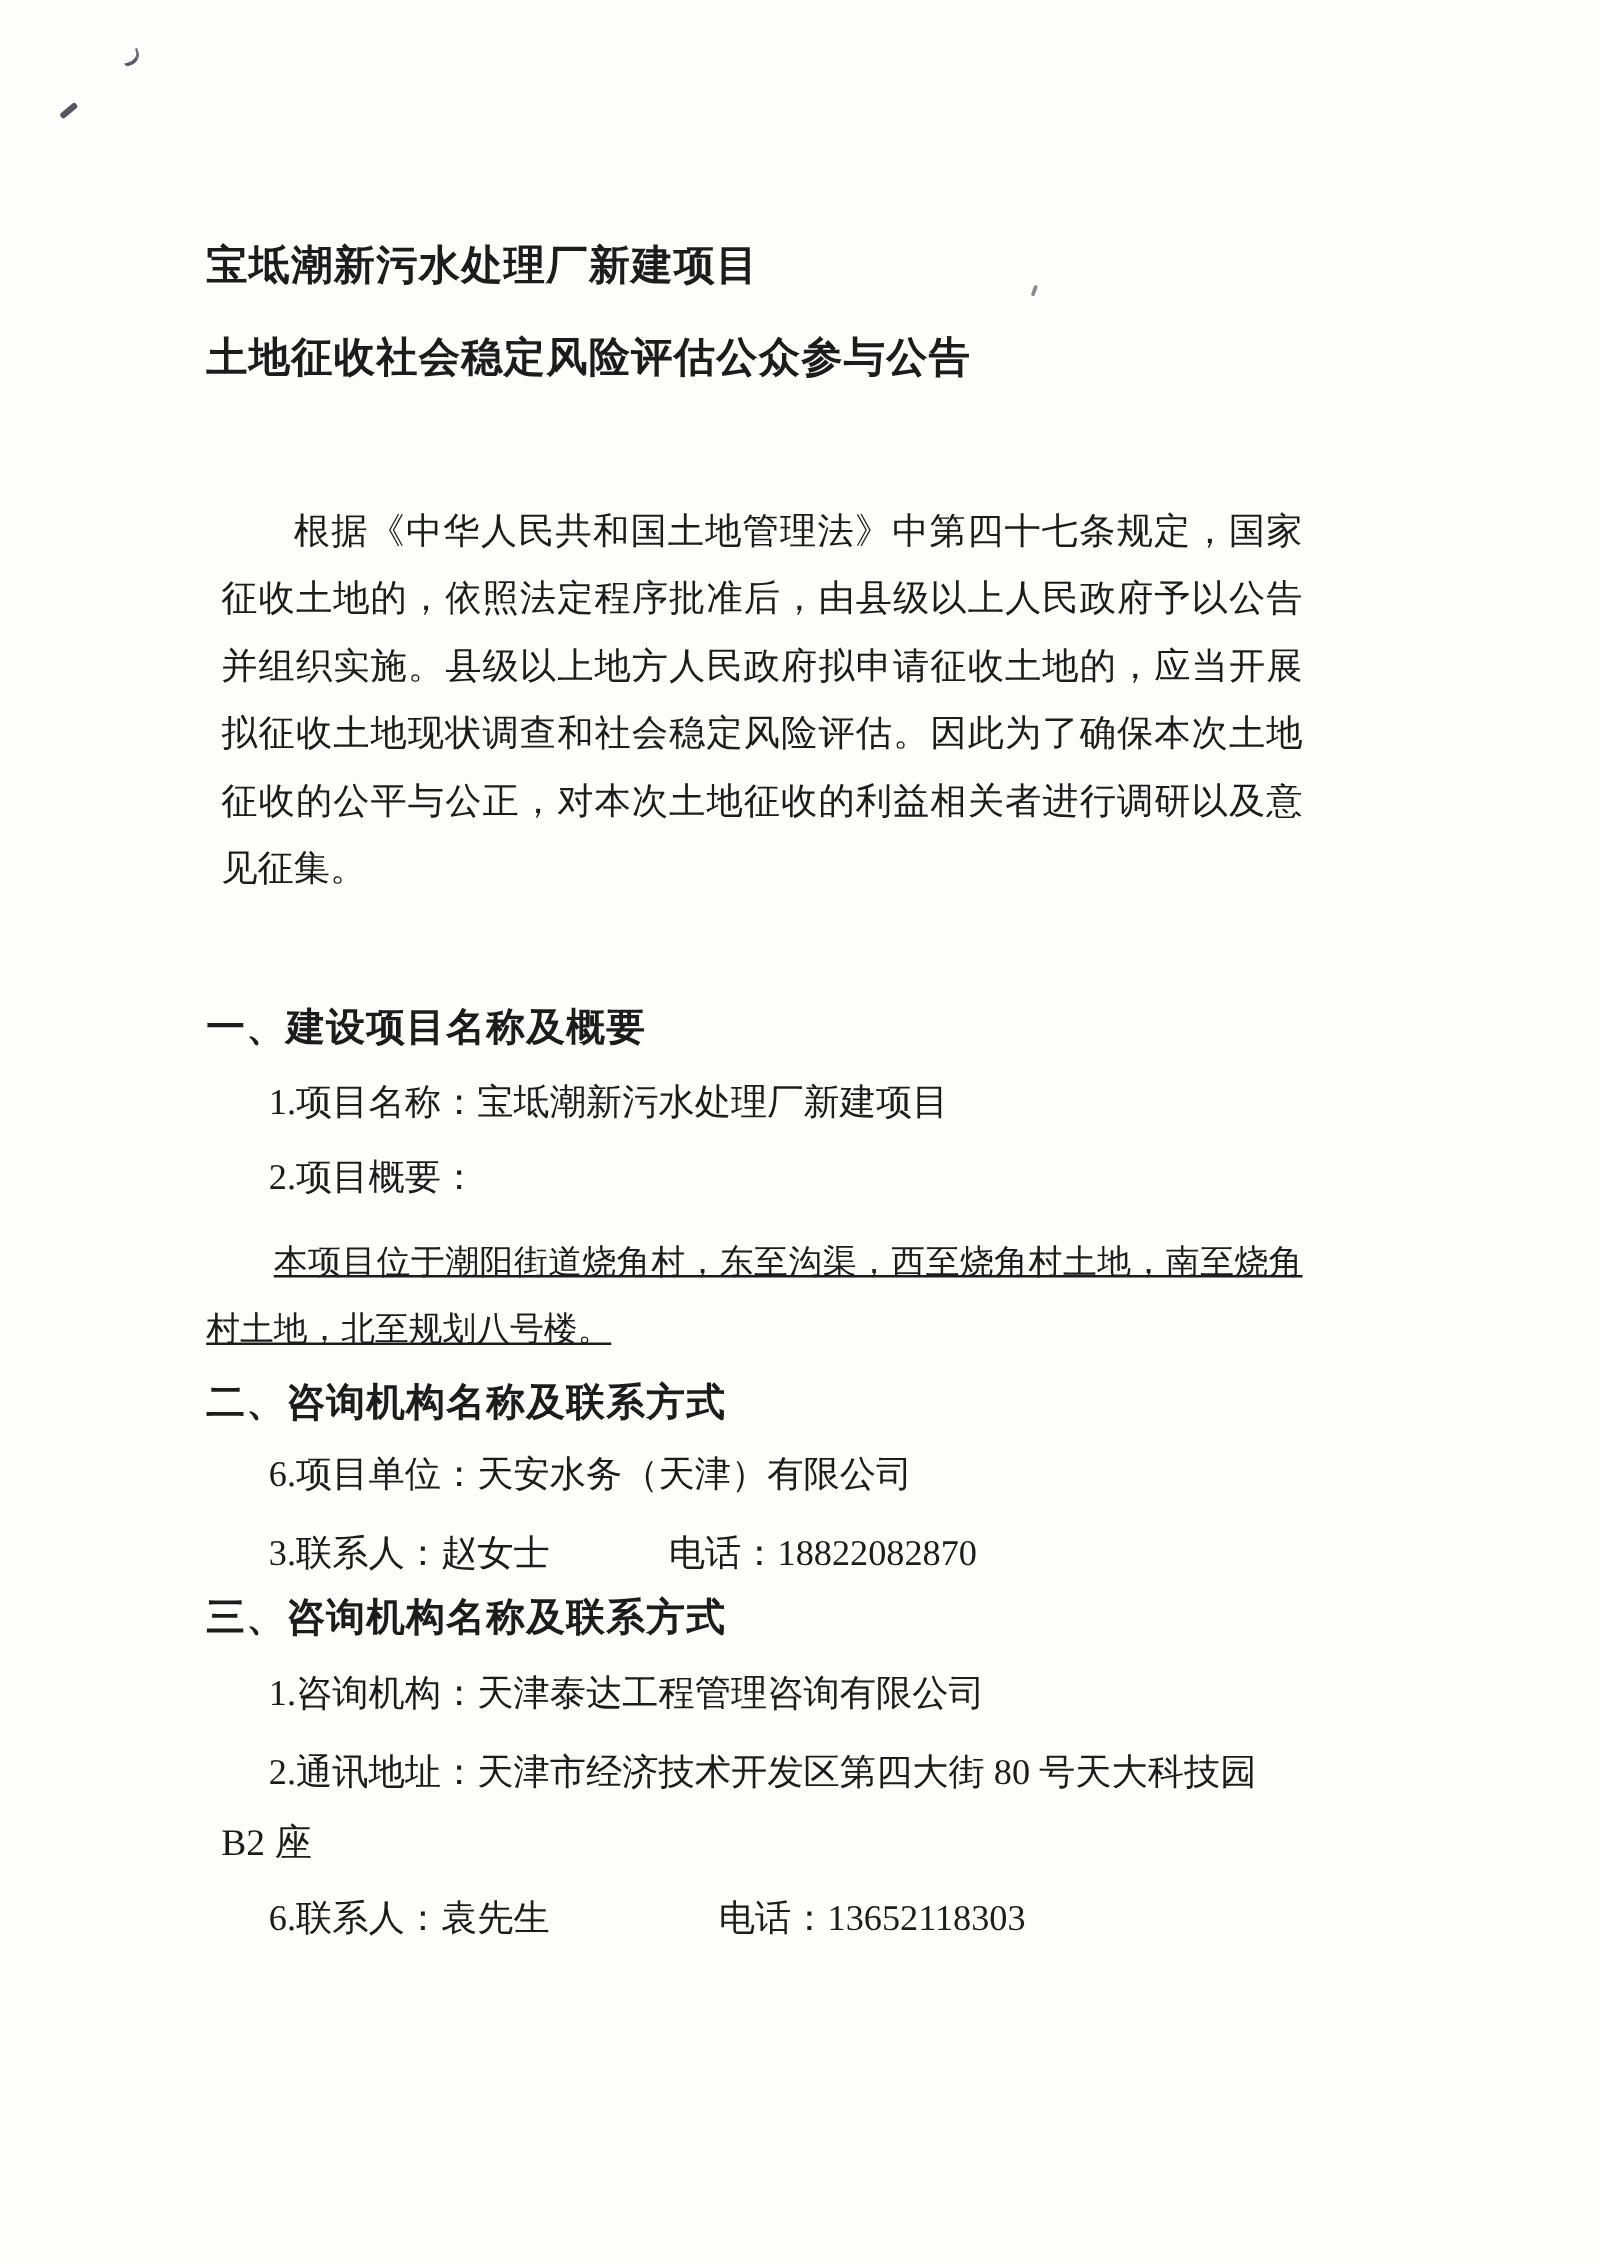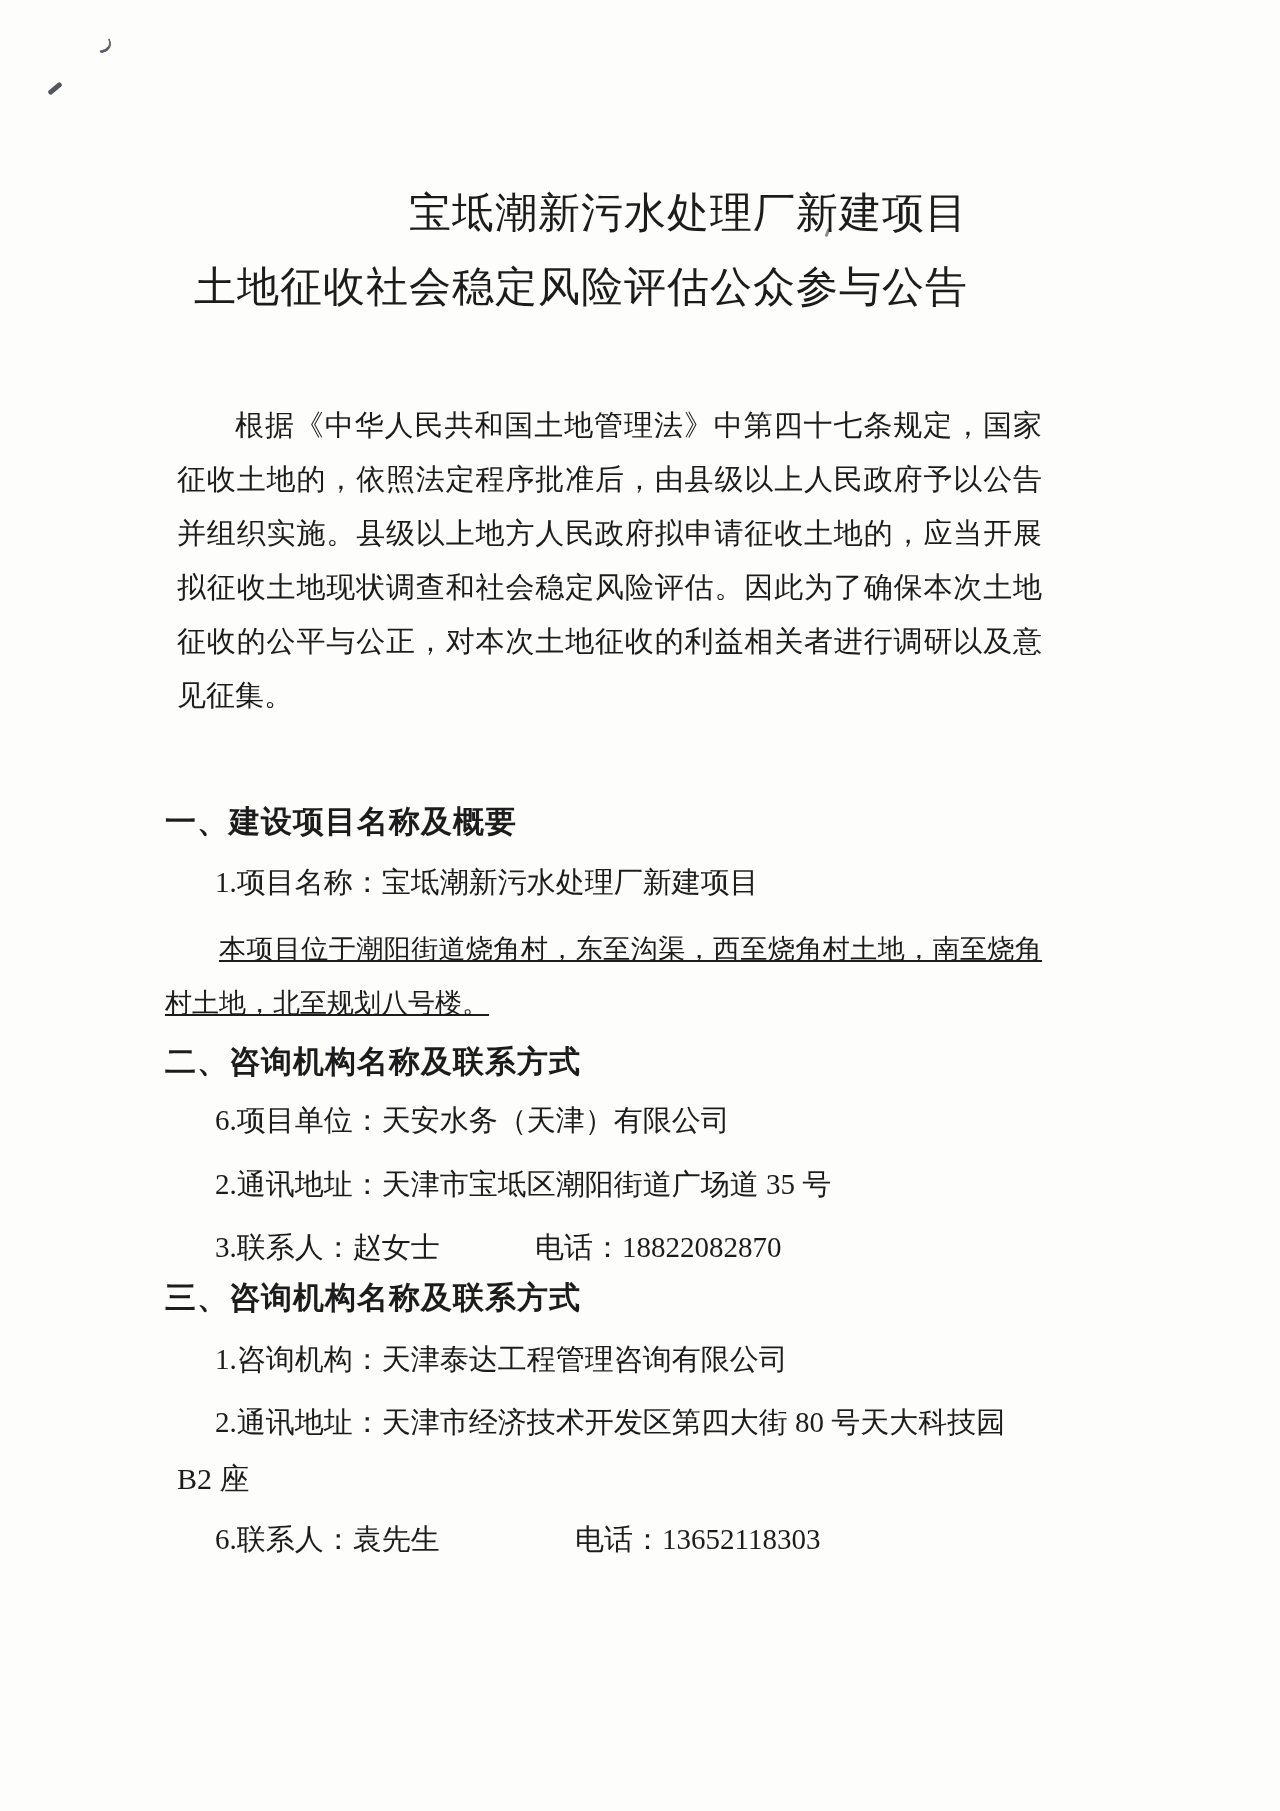--- a/index.html
+++ b/index.html
@@ -18,23 +18,23 @@
     color: #1c1c1c;
   }
   .content {
     position: absolute;
     left: 165px;
     top: 0;
     width: 877px;
   }
   .title {
     margin: 0 74px 0 0;
-    text-align: right;
-    font-size: 42px;
-    font-weight: normal;
+    text-align: left;
+    font-size: 33px;
+    font-weight: bold;
     letter-spacing: 1px;
     line-height: 46px;
   }
   .title-1 { margin-top: 190px; }
   .title-2 { margin-top: 28px; }
   .intro {
     margin: 88px 0 0 12px;
     font-size: 29px;
     line-height: 54px;
     text-align: justify;
@@ -120,28 +120,28 @@
     <h1 class="title title-1">宝坻潮新污水处理厂新建项目</h1>
 
     <h1 class="title title-2">土地征收社会稳定风险评估公众参与公告</h1>
 
     <p class="intro">根据《中华人民共和国土地管理法》中第四十七条规定，国家征收土地的，依照法定程序批准后，由县级以上人民政府予以公告并组织实施。县级以上地方人民政府拟申请征收土地的，应当开展拟征收土地现状调查和社会稳定风险评估。因此为了确保本次土地征收的公平与公正，对本次土地征收的利益相关者进行调研以及意见征集。</p>
 
     <h2 class="sec-heading sec-heading-1">一、建设项目名称及概要</h2>
 
     <p class="item mt-18">1.项目名称：宝坻潮新污水处理厂新建项目</p>
 
+    <p class="item mt-20">2.项目概要：</p>
 
     <p class="para">本项目位于潮阳街道烧角村，东至沟渠，西至烧角村土地，南至烧角村土地，北至规划八号楼。</p>
 
     <h2 class="sec-heading sec-heading-2">二、咨询机构名称及联系方式</h2>
 
     <p class="item mt-16">6.项目单位：天安水务（天津）有限公司</p>
 
-    <p class="item mt-24">2.通讯地址：天津市宝坻区潮阳街道广场道 35 号</p>
 
     <p class="item contact mt-23">
       <span>3.联系人：赵女士</span>
       <span class="phone-2">电话：18822082870</span>
     </p>
 
     <h2 class="sec-heading sec-heading-3">三、咨询机构名称及联系方式</h2>
 
     <p class="item mt-19">1.咨询机构：天津泰达工程管理咨询有限公司</p>
 

